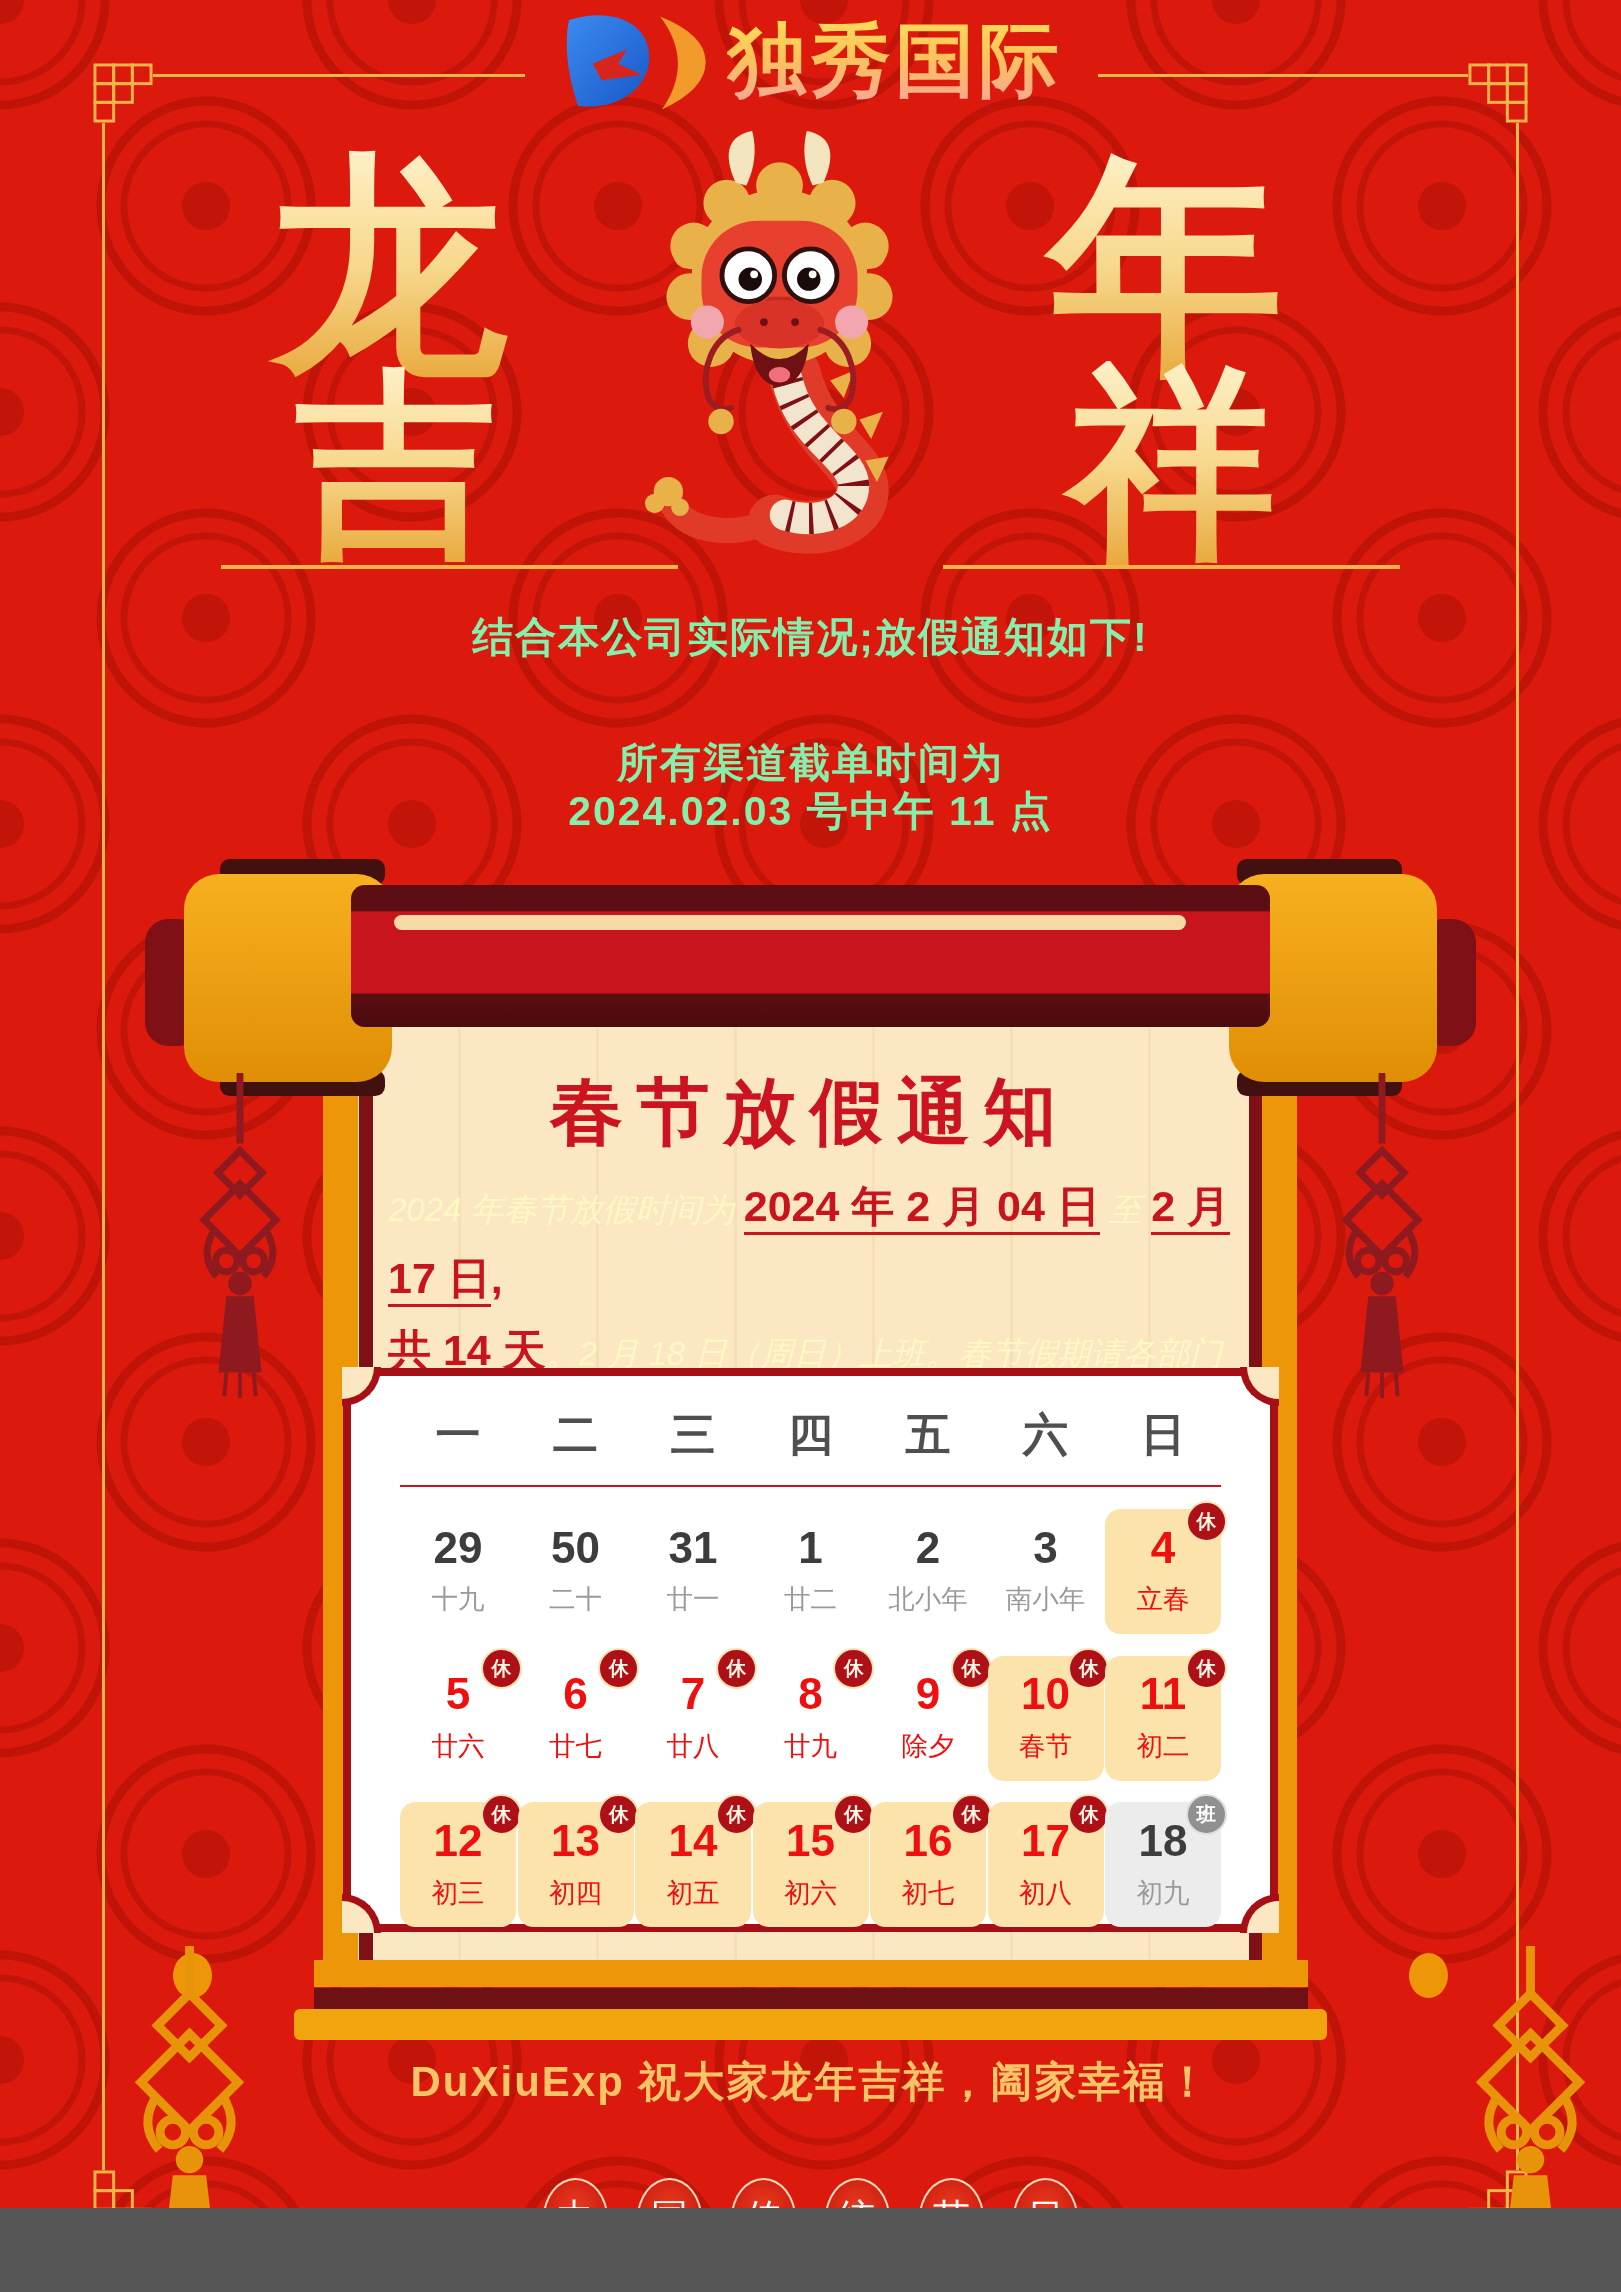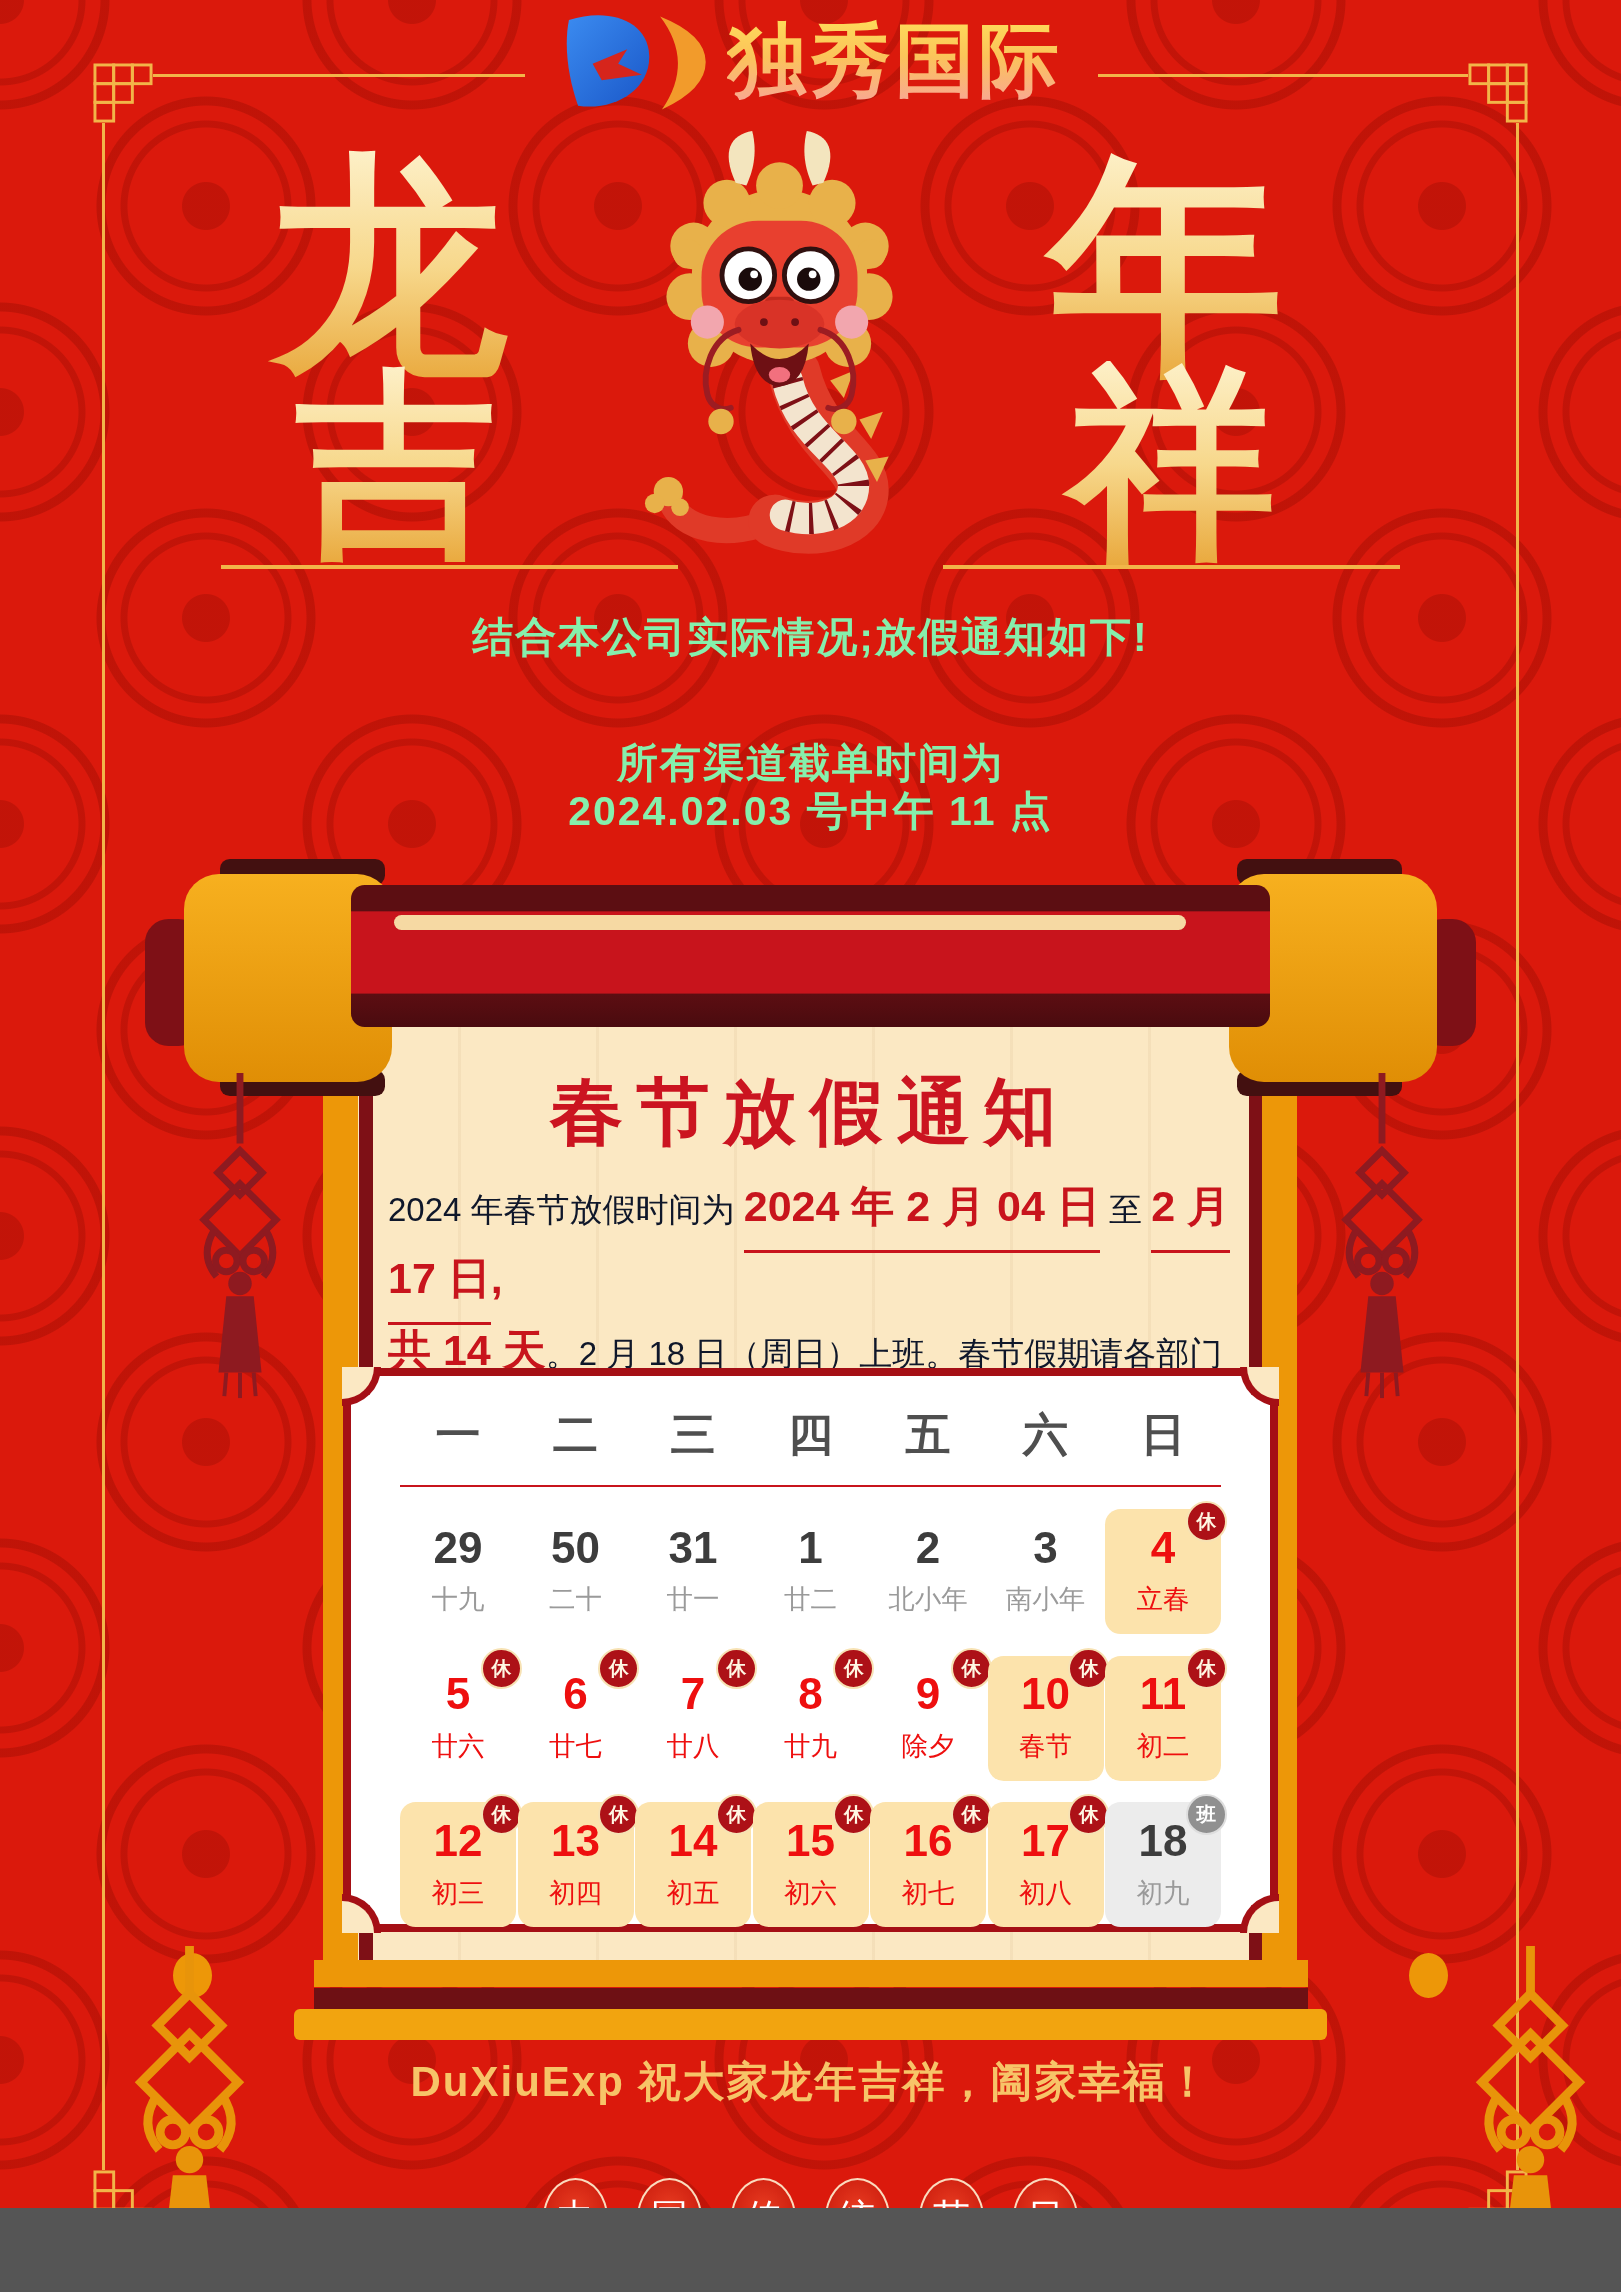--- a/index.html
+++ b/index.html
@@ -56,23 +56,23 @@
   .paper{position:absolute;left:323px;top:1019px;width:974px;height:941px;
     background:
       repeating-linear-gradient(90deg, rgba(0,0,0,0) 0 135px, rgba(120,60,0,.05) 135px 138px),
       #FBE8C3;}
   .rail{position:absolute;top:1019px;height:941px;}
   .rail.orange{width:35px;background:#ED9708;}
   .rail.maroon{width:13.7px;background:#7E1016;}
   .scroll-title{position:absolute;left:323px;top:1064px;width:974px;text-align:center;
     font-size:73px;font-weight:700;color:#CB1420;letter-spacing:13.7px;}
   .scroll-paragraph{position:absolute;left:388px;top:1172px;width:863px;line-height:69px;font-size:33px;color:#4B4B4B;}
-  .seg-gray{color:#0f172a;font-weight:500;}
+  .seg-gray{color:#fef9c3;font-weight:500;font-style:italic;}
   .seg-red{color:#C8141C;font-weight:800;font-size:43px;}
-  .seg-red-underline{color:#C8141C;font-weight:800;font-size:43px;border-bottom:3.9px solid #C8141C;padding-bottom:20px;}
+  .seg-red-underline{color:#C8141C;font-weight:800;font-size:43px;border-bottom:3.9px solid #C8141C;padding-bottom:2px;}
   
   .card{position:absolute;left:343px;top:1368px;width:935px;height:564px;box-sizing:border-box;
     background:#FFFFFF;border:8.8px solid #A50F15;border-radius:25.5px;}
   .notch{position:absolute;width:39px;height:39px;background:#FBE8C3;box-sizing:border-box;}
   .notch.tl{left:-8.8px;top:-8.8px;border-right:7.8px solid #A50F15;border-bottom:7.8px solid #A50F15;border-bottom-right-radius:100%;}
   .notch.tr{right:-8.8px;top:-8.8px;border-left:7.8px solid #A50F15;border-bottom:7.8px solid #A50F15;border-bottom-left-radius:100%;}
   .notch.bl{left:-8.8px;bottom:-8.8px;border-right:7.8px solid #A50F15;border-top:7.8px solid #A50F15;border-top-right-radius:100%;}
   .notch.br{right:-8.8px;bottom:-8.8px;border-left:7.8px solid #A50F15;border-top:7.8px solid #A50F15;border-top-left-radius:100%;}
   .cal-inner{padding:29px 49px 0 49px;}
   .cal-head{display:flex;justify-content:space-between;}

